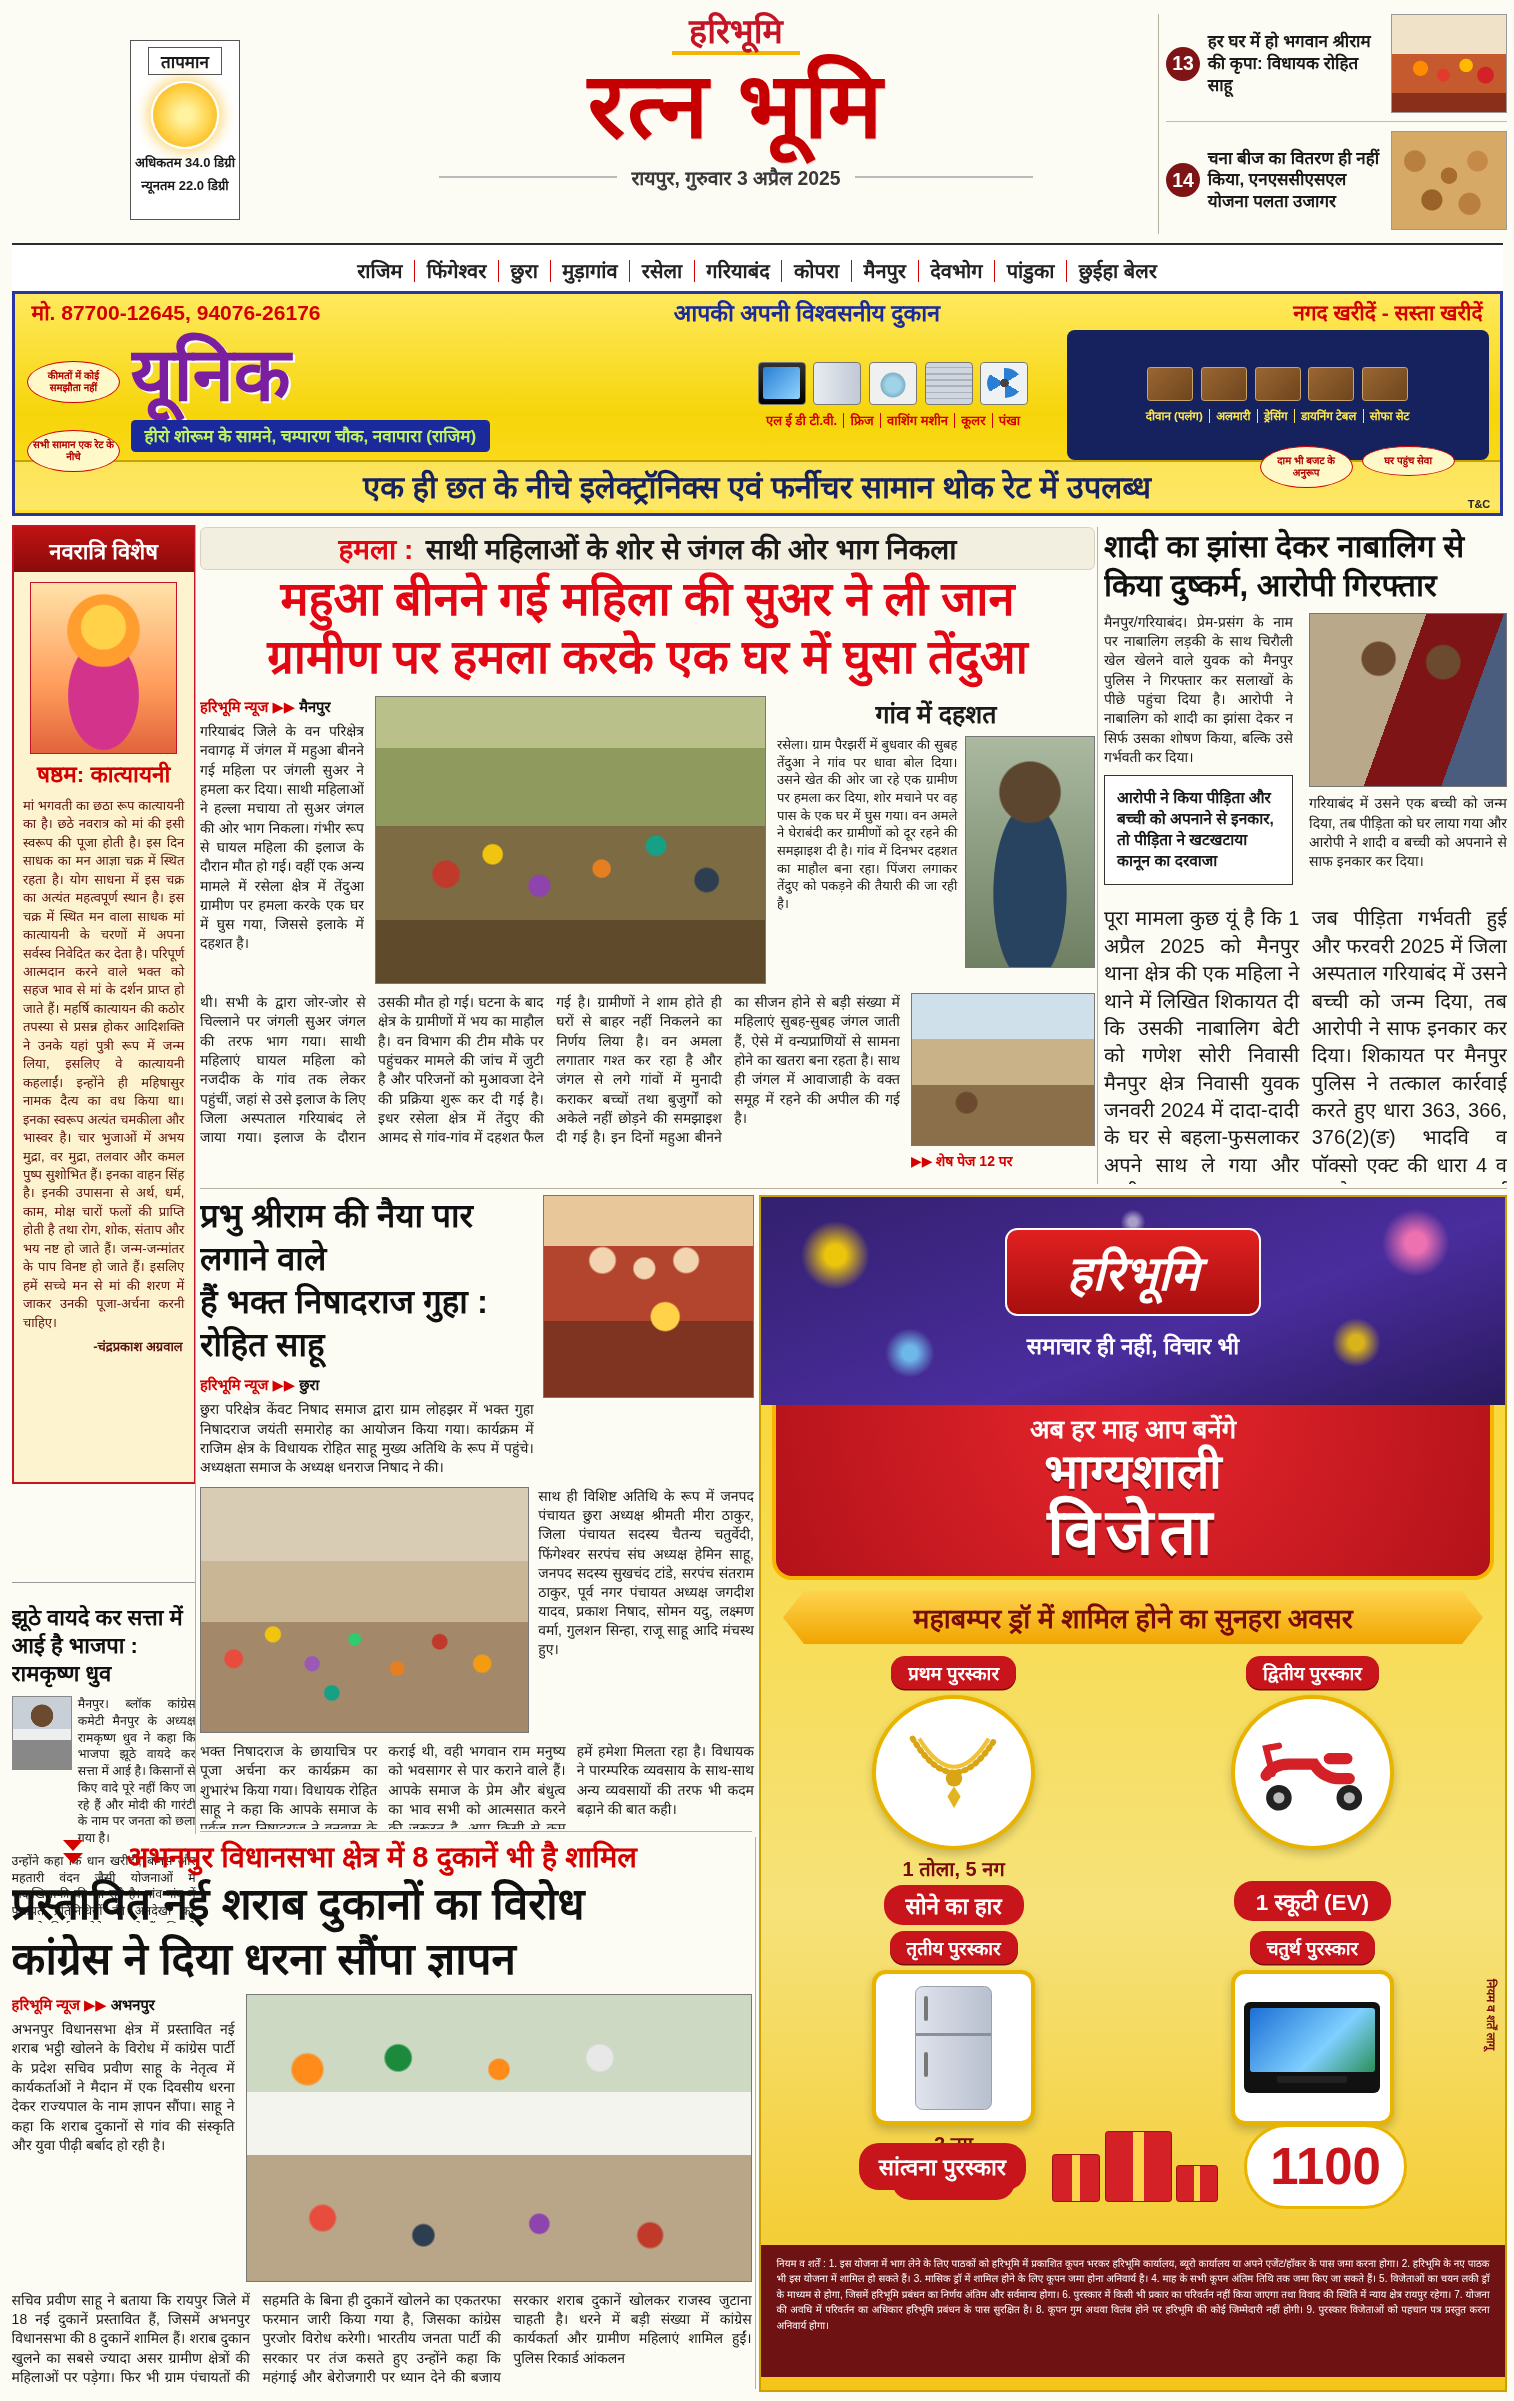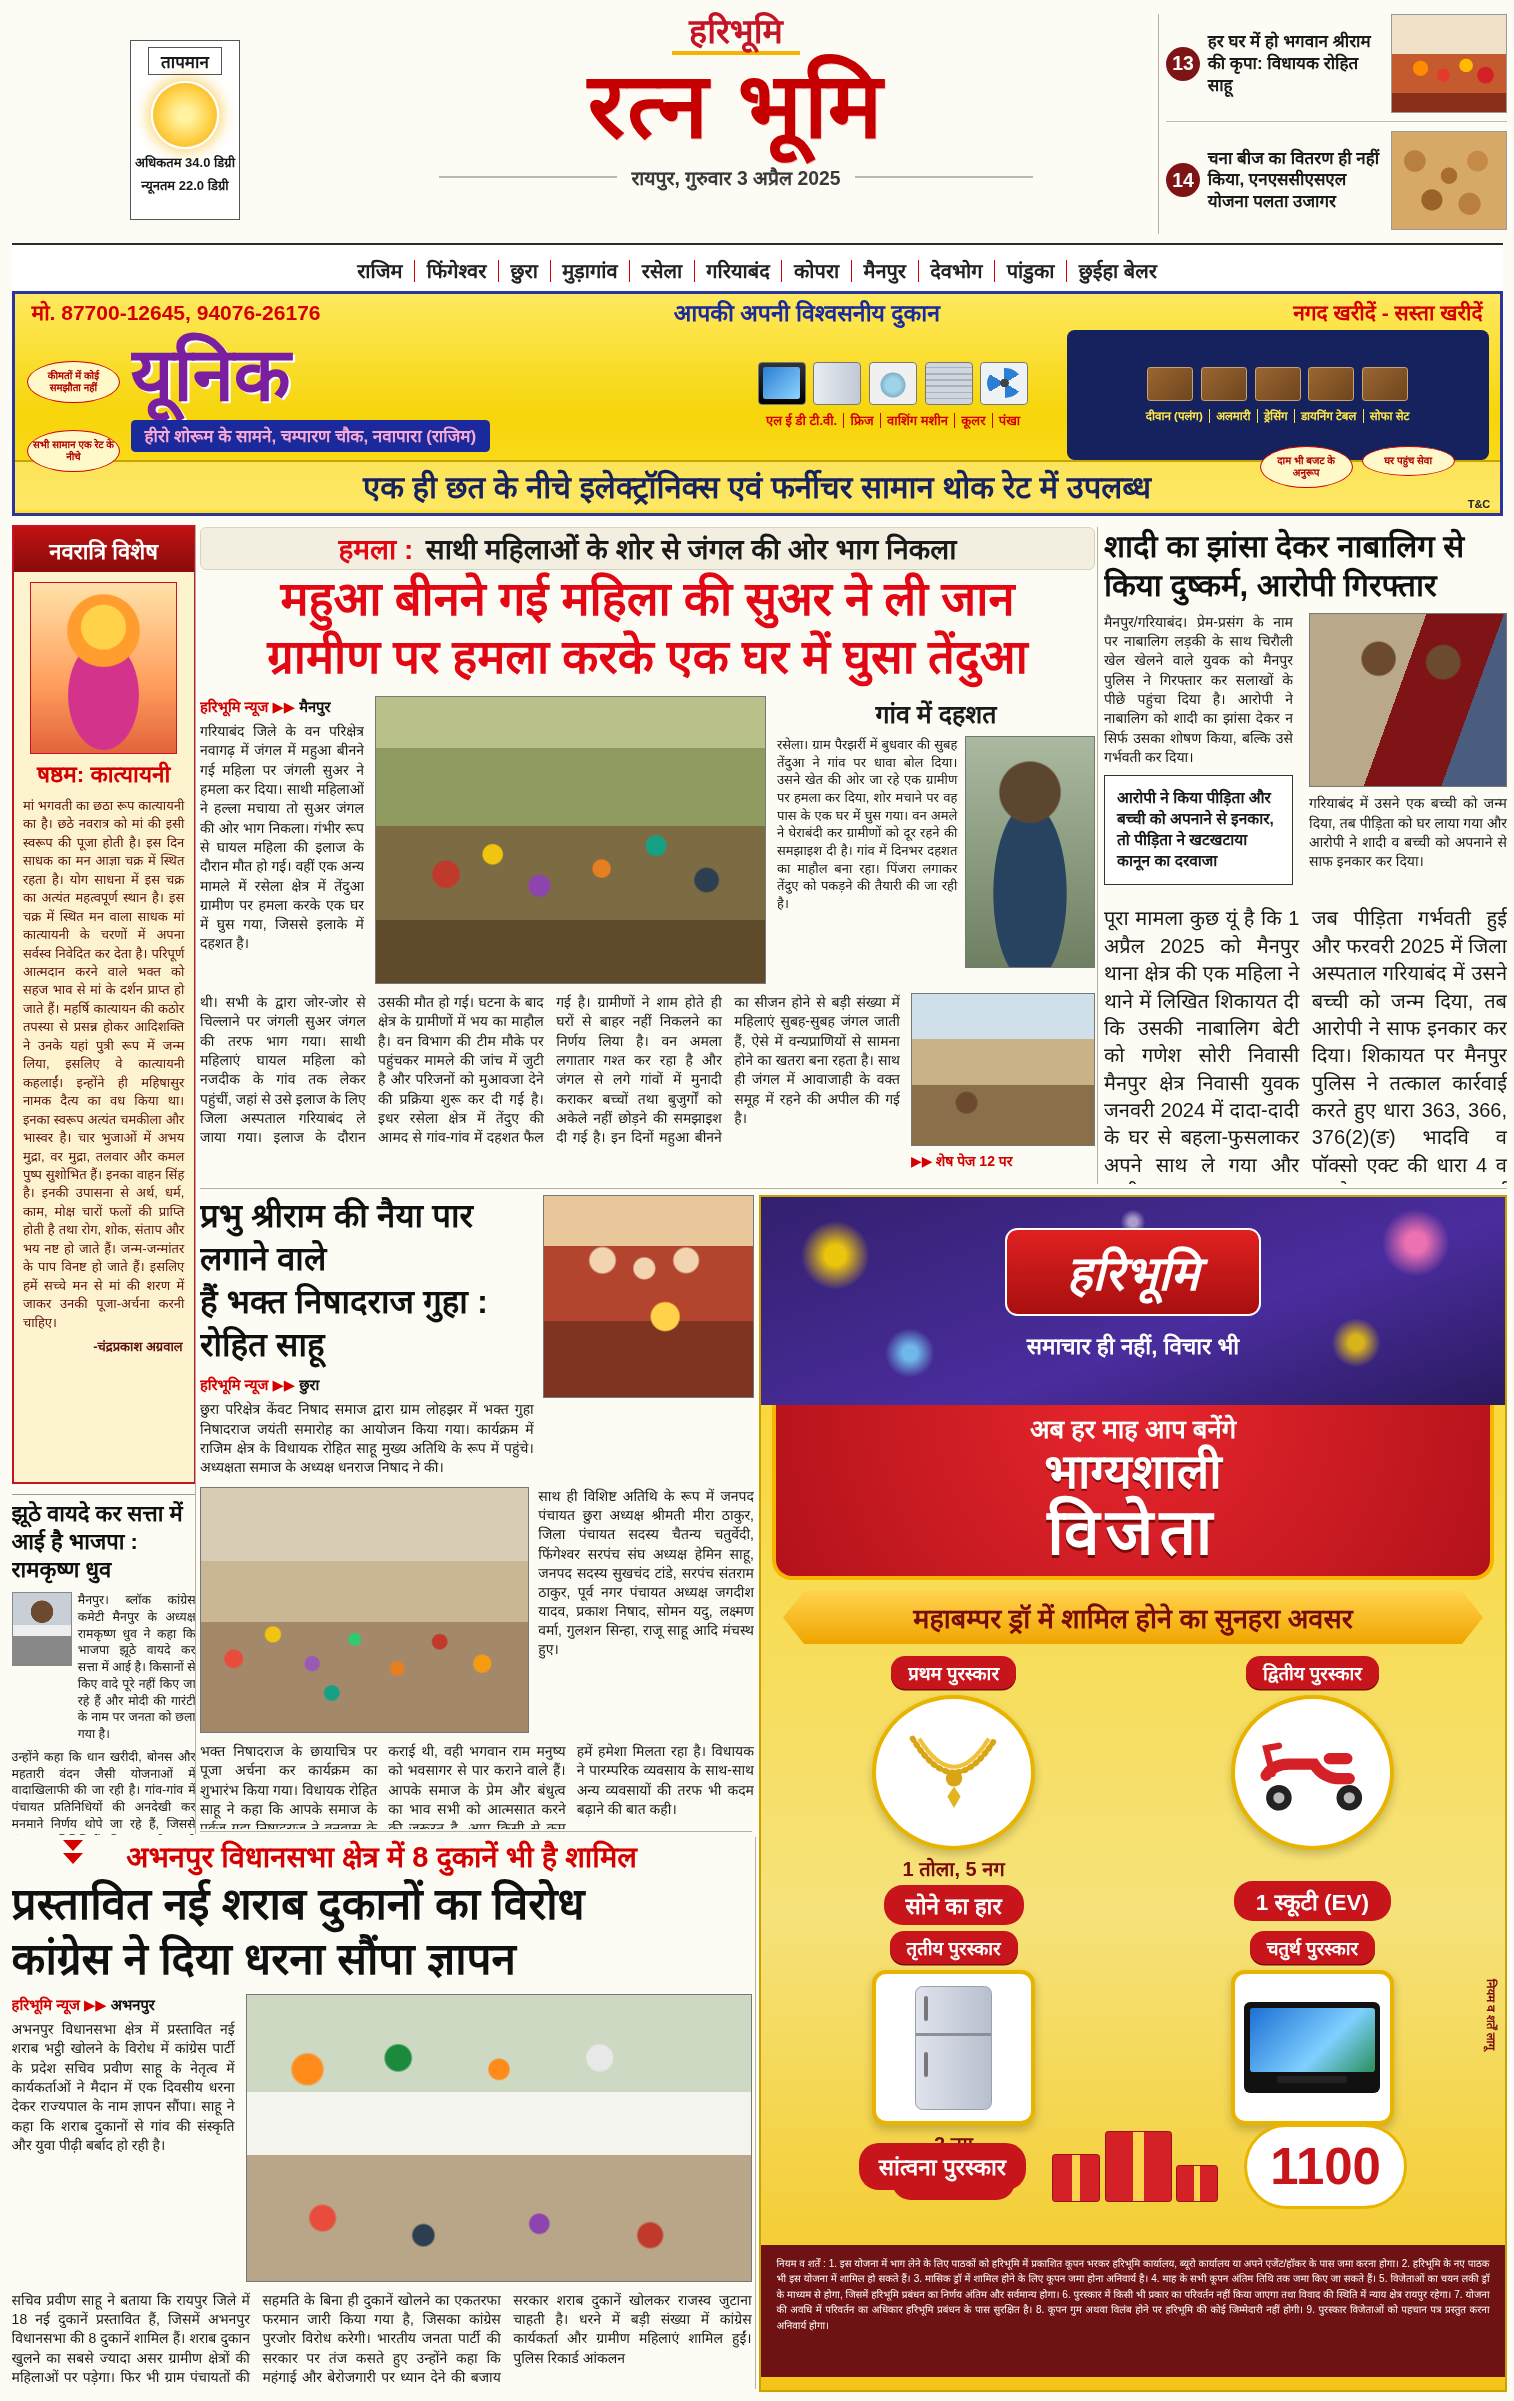--- a/index.html
+++ b/index.html
@@ -36,21 +36,21 @@
 
 .shopad{left:11.6px;top:291px;width:1491px;height:225px;background:linear-gradient(180deg,#ffe95e,#f6d50a 55%,#ffdf2b);border:3.1px solid #2a35a0}
 .sa-top{display:flex;justify-content:space-between;align-items:center;padding:3.1px 17px;height:36px}
 .sa-phone,.sa-cash{font-size:21px;font-weight:bold;color:#d40000}
 .sa-tag{font-size:23px;font-weight:800;color:#1a2a9c}
 .sa-main{display:flex;align-items:stretch;gap:11px;padding:0 11px 0 116px;height:130px}
 .sa-name{flex:0 0 589px;display:flex;flex-direction:column;justify-content:center;gap:7.7px;overflow:hidden}
 .sa-name-line{display:flex;align-items:baseline;flex-wrap:wrap}
 .sa-name1{font-size:74px;font-weight:800;color:#7a1fa0;text-shadow:2.3px 2.3px 0 #fff;line-height:1}
 .sa-name2{font-size:42px;font-weight:800;color:#e6007e;margin-left:11px}
-.sa-addr{align-self:flex-start;background:#1a2a9c;color:#f9a8d4;font-size:17px;font-weight:bold;padding:4.6px 14px;border-radius:4.6px}
+.sa-addr{align-self:flex-start;background:#1a2a9c;color:#bef264;font-size:17px;font-weight:bold;padding:4.6px 14px;border-radius:4.6px}
 .sa-appl{flex:0 0 325px;display:flex;flex-direction:column;justify-content:center;gap:7.7px;overflow:hidden}
 .sa-icons{display:flex;gap:7.7px;justify-content:center}
 .appl-ic{width:48px;height:43px;border-radius:3.9px;border:0.8px solid #777;display:inline-block}
 .ic-tv{background:linear-gradient(#333,#000);position:relative}
 .ic-tv::after{content:"";position:absolute;inset:4.6px;background:linear-gradient(135deg,#2a7fd4,#8fd4ff);border-radius:2.3px}
 .ic-fridge{background:linear-gradient(90deg,#e8ecf2,#c2c9d6)}
 .ic-wash{background:#f0f0f0;position:relative}
 .ic-wash::after{content:"";position:absolute;left:50%;top:55%;width:25px;height:25px;transform:translate(-50%,-50%);border-radius:50%;background:radial-gradient(circle,#9fd4e8 40%,#5a8ca8)}
 .ic-cooler{background:repeating-linear-gradient(0deg,#cfd6dd 0 4.6px,#aab3bd 4.6px 6.2px)}
 .ic-fan{background:#eef2f5;position:relative}
@@ -68,21 +68,21 @@
 
 
 .navratri{left:11.6px;top:525px;width:184px;height:959px;border:2.3px solid #c41425;background:#fdf3cf;overflow:hidden}
 .nv-head{background:linear-gradient(#c01212,#8a0b0b);color:#fff;font-size:22px;font-weight:800;text-align:center;padding:7.7px 3.1px}
 .nv-img{width:147px;height:172px;margin:9.3px auto 4.6px;border:1.5px solid #c41425;background:radial-gradient(circle at 50% 26%,#ffd24a 0 15%,transparent 16%),radial-gradient(circle at 50% 28%,#ff9d2e 0 25%,transparent 26%),radial-gradient(ellipse at 50% 66%,#d4338c 0 34%,transparent 35%),linear-gradient(180deg,#ffe2a8,#ff9d5c 60%,#e2633c)}
 .nv-title{font-size:22.5px;font-weight:800;color:#d40000;text-align:center;margin:3.1px 0 7.7px}
 .nv-body{font-size:13px;line-height:1.42;color:#5e0f0f;text-align:justify;padding:0 9.3px}
 .nv-sign{font-size:13px;font-weight:bold;color:#5e0f0f;text-align:right;padding:4.6px 11px}
 
 
-.bjp{left:11.6px;top:1494px;width:184px;height:341px;overflow:hidden;border-top:1.5px solid #999;padding-top:5px}
+.bjp{left:11.6px;top:1582px;width:184px;height:341px;overflow:hidden;border-top:1.5px solid #999;padding-top:21px}
 .bjp-h{font-size:22px;font-weight:800;line-height:1.28;color:#101010}
 .bjp-leadrow{display:flex;gap:6.2px;margin-top:7.7px}
 .bjp-port{flex:0 0 60px;height:74px;background:radial-gradient(circle at 50% 26%,#6b4a2f 0 18%,transparent 19%),linear-gradient(180deg,#c9cfd6 0 45%,#eee 45% 60%,#888 60%);border:0.8px solid #888}
 .bjp-lead,.bjp-body{font-size:12.4px;line-height:1.35;text-align:justify}
 .bjp-body{margin-top:6.2px}
 .morelink{font-size:14px;font-weight:bold;color:#d40000;margin-top:4.6px;display:block}
 .morelink .ar{margin-right:3.1px}
 
 
 .mainstory{left:200px;top:527px;width:895px;height:657px;overflow:hidden}

